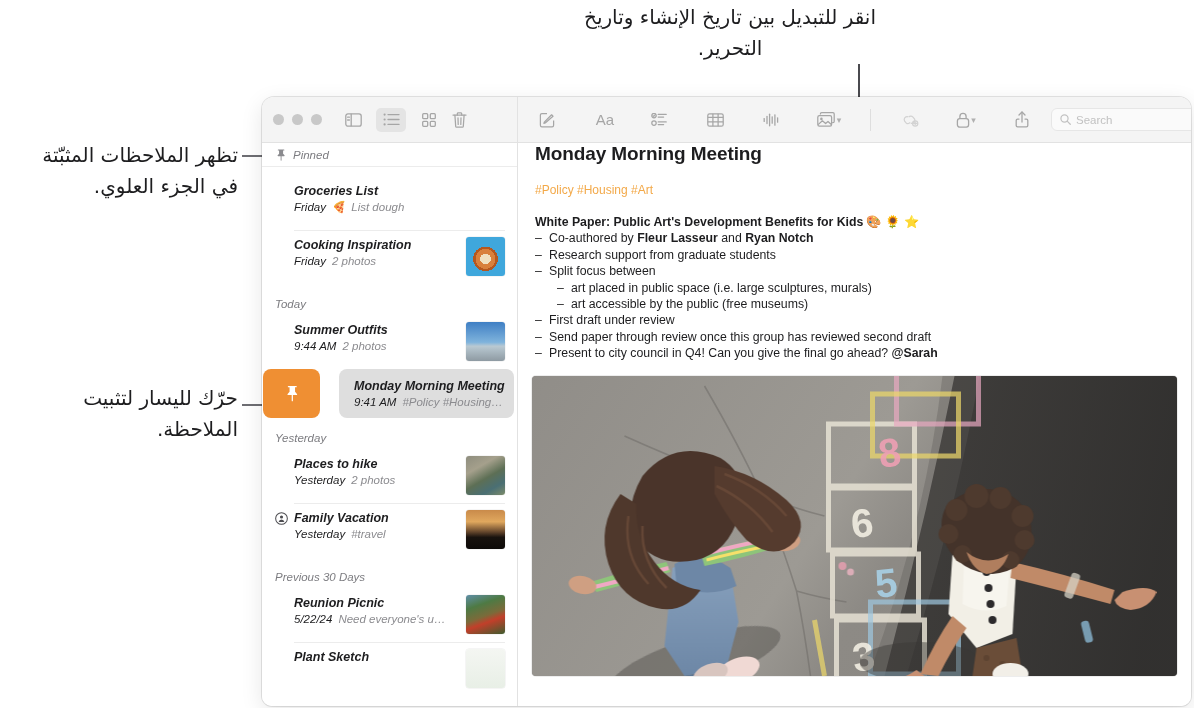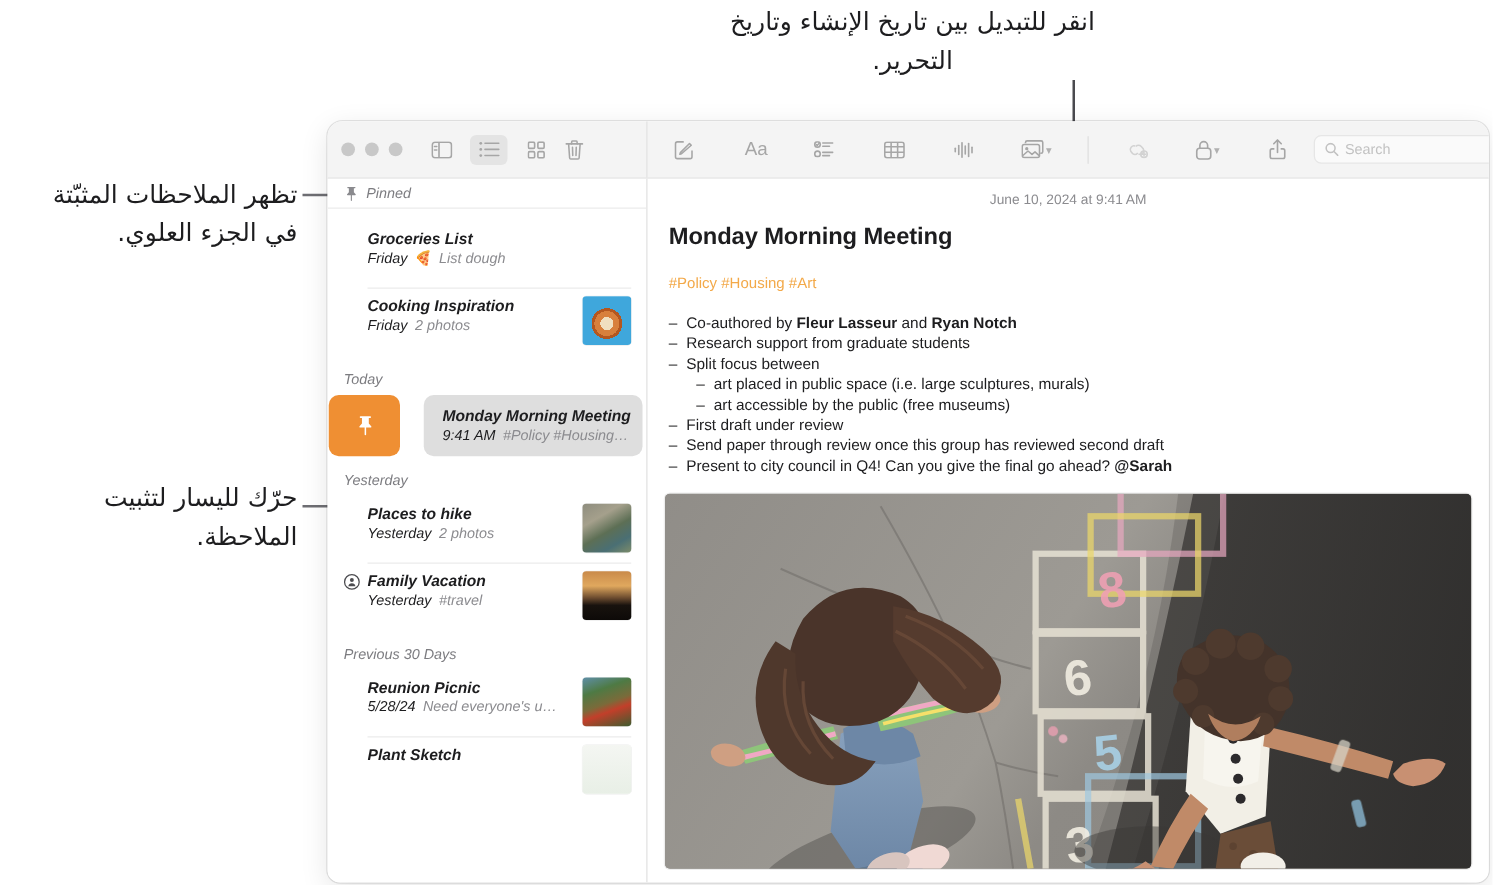--- a/index.html
+++ b/index.html
@@ -362,20 +362,27 @@
             </div>
             <div class="divider"></div>
             <div class="note-row">
               <div class="txt">
                 <div class="note-title">Cooking Inspiration</div>
                 <div class="note-meta"><span>Friday</span><span class="snip">2 photos</span></div>
               </div>
               <div class="thumb" style="background-image: radial-gradient(circle at 50% 56%, rgb(240, 224, 192) 0px, rgb(240, 224, 192) 18%, rgb(216, 128, 60) 18%, rgb(216, 128, 60) 34%, rgb(180, 87, 31) 34%, rgb(180, 87, 31) 42%, rgb(63, 167, 220) 42%), linear-gradient(rgb(63, 167, 220), rgb(63, 167, 220));"></div>
             </div>
             <div class="group-label">Today</div>
+            <div class="note-row">
+              <div class="txt">
+                <div class="note-title">Summer Outfits</div>
+                <div class="note-meta"><span>9:44 AM</span><span class="snip">2 photos</span></div>
+              </div>
+              <div class="thumb" style="background-image: linear-gradient(rgb(63, 127, 196) 0%, rgb(127, 179, 220) 52%, rgb(185, 201, 210) 62%, rgb(142, 154, 162) 100%);"></div>
+            </div>
             <div class="note-row swipe-row">
               <div class="swipe-action">
                 <svg width="15" height="17" viewBox="0 0 11 12" fill="#ffffff">
                   <path d="M2.1 0.5 h6.8 a0.5 0.5 0 0 1 0 1 h-0.8 v3.3 l1.4 1.5 a0.5 0.5 0 0 1 -0.36 0.85 h-2.6 v4.1 a0.45 0.45 0 0 1 -0.9 0 v-4.1 h-2.6 a0.5 0.5 0 0 1 -0.36 -0.85 l1.4 -1.5 v-3.3 h-0.8 a0.5 0.5 0 0 1 0 -1 z"></path>
                 </svg>
               </div>
               <div class="swipe-card">
                 <div class="note-title">Monday Morning Meeting</div>
                 <div class="note-meta"><span>9:41 AM</span><span class="snip">#Policy #Housing…</span></div>
               </div>
@@ -398,40 +405,40 @@
               <div class="txt">
                 <div class="note-title">Family Vacation</div>
                 <div class="note-meta"><span>Yesterday</span><span class="snip">#travel</span></div>
               </div>
               <div class="thumb" style="background-image: linear-gradient(rgb(201, 138, 74) 0%, rgb(224, 168, 94) 30%, rgb(106, 74, 46) 55%, rgb(24, 18, 14) 70%, rgb(13, 10, 8) 100%);"></div>
             </div>
             <div class="group-label">Previous 30 Days</div>
             <div class="note-row">
               <div class="txt">
                 <div class="note-title">Reunion Picnic</div>
-                <div class="note-meta"><span>5/28/24</span><span class="snip">Need everyone's u…</span></div>
+                <div class="note-meta"><span>5/22/24</span><span class="snip">Need everyone's u…</span></div>
               </div>
               <div class="thumb" style="background-image: linear-gradient(160deg, rgb(95, 143, 168) 0%, rgb(78, 122, 68) 28%, rgb(122, 107, 58) 52%, rgb(194, 63, 42) 66%, rgb(62, 92, 47) 100%);"></div>
             </div>
             <div class="divider"></div>
             <div class="note-row">
               <div class="txt">
                 <div class="note-title">Plant Sketch</div>
               </div>
               <div class="thumb" style="background-image: linear-gradient(rgb(244, 246, 242), rgb(232, 239, 230));"></div>
             </div>
           </div>
       </div>
 
       <div id="editor">
-        <div id="note-date">June 10, 2024 at 9:41 AM</div>
         <div id="note-title">Monday Morning Meeting</div>
         <div id="note-tags">#Policy #Housing #Art</div>
 
         <div id="note-body">
+          <div class="hl">White Paper: Public Art's Development Benefits for Kids 🎨 🌻 ⭐</div>
           <div id="bullets">
               <div class="bul">
                 <span class="dash">–</span>
                 <span>Co-authored by <b>Fleur Lasseur</b> and <b>Ryan Notch</b></span>
               </div>
               <div class="bul">
                 <span class="dash">–</span>
                 <span>Research support from graduate students</span>
               </div>
               <div class="bul">

